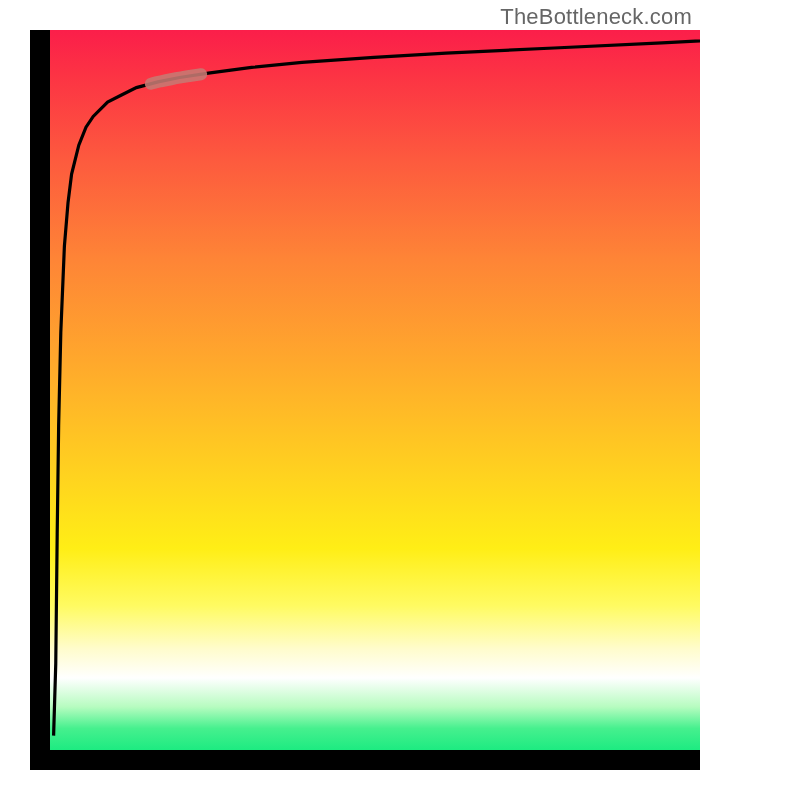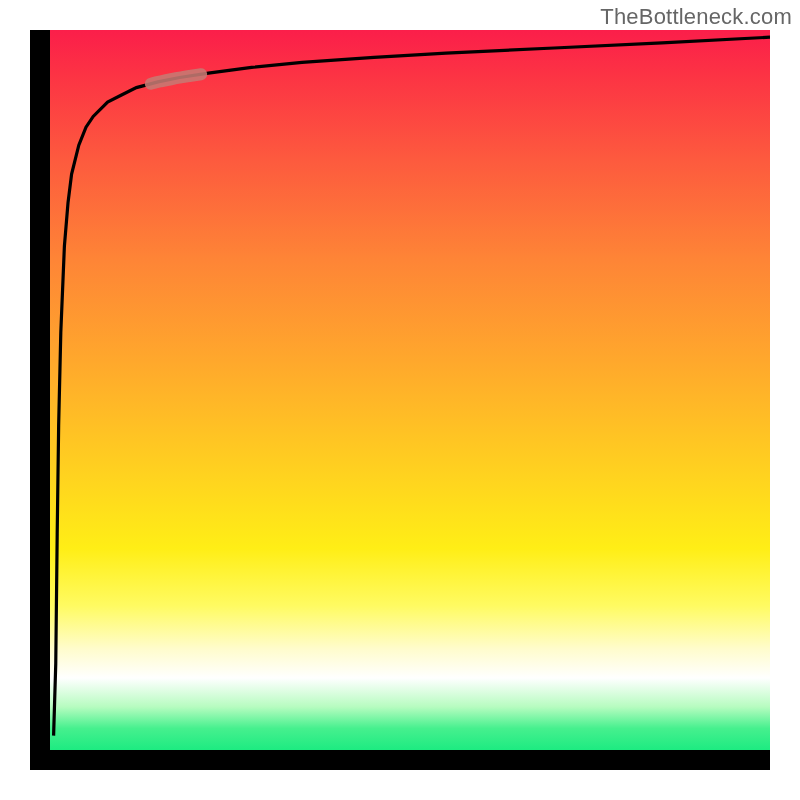--- a/index.html
+++ b/index.html
@@ -3,21 +3,21 @@
 <meta charset="utf-8">
 <style>
   body {
     margin: 0;
     padding: 0;
     background: #ffffff;
     font-family: Arial, Helvetica, sans-serif;
   }
   .container {
     position: relative;
-    width: 800px;
+    width: 700px;
     height: 800px;
     background: #ffffff;
     overflow: hidden;
   }
   .watermark {
     position: absolute;
     top: 4px;
     right: 8px;
     color: #666666;
     font-size: 22px;

